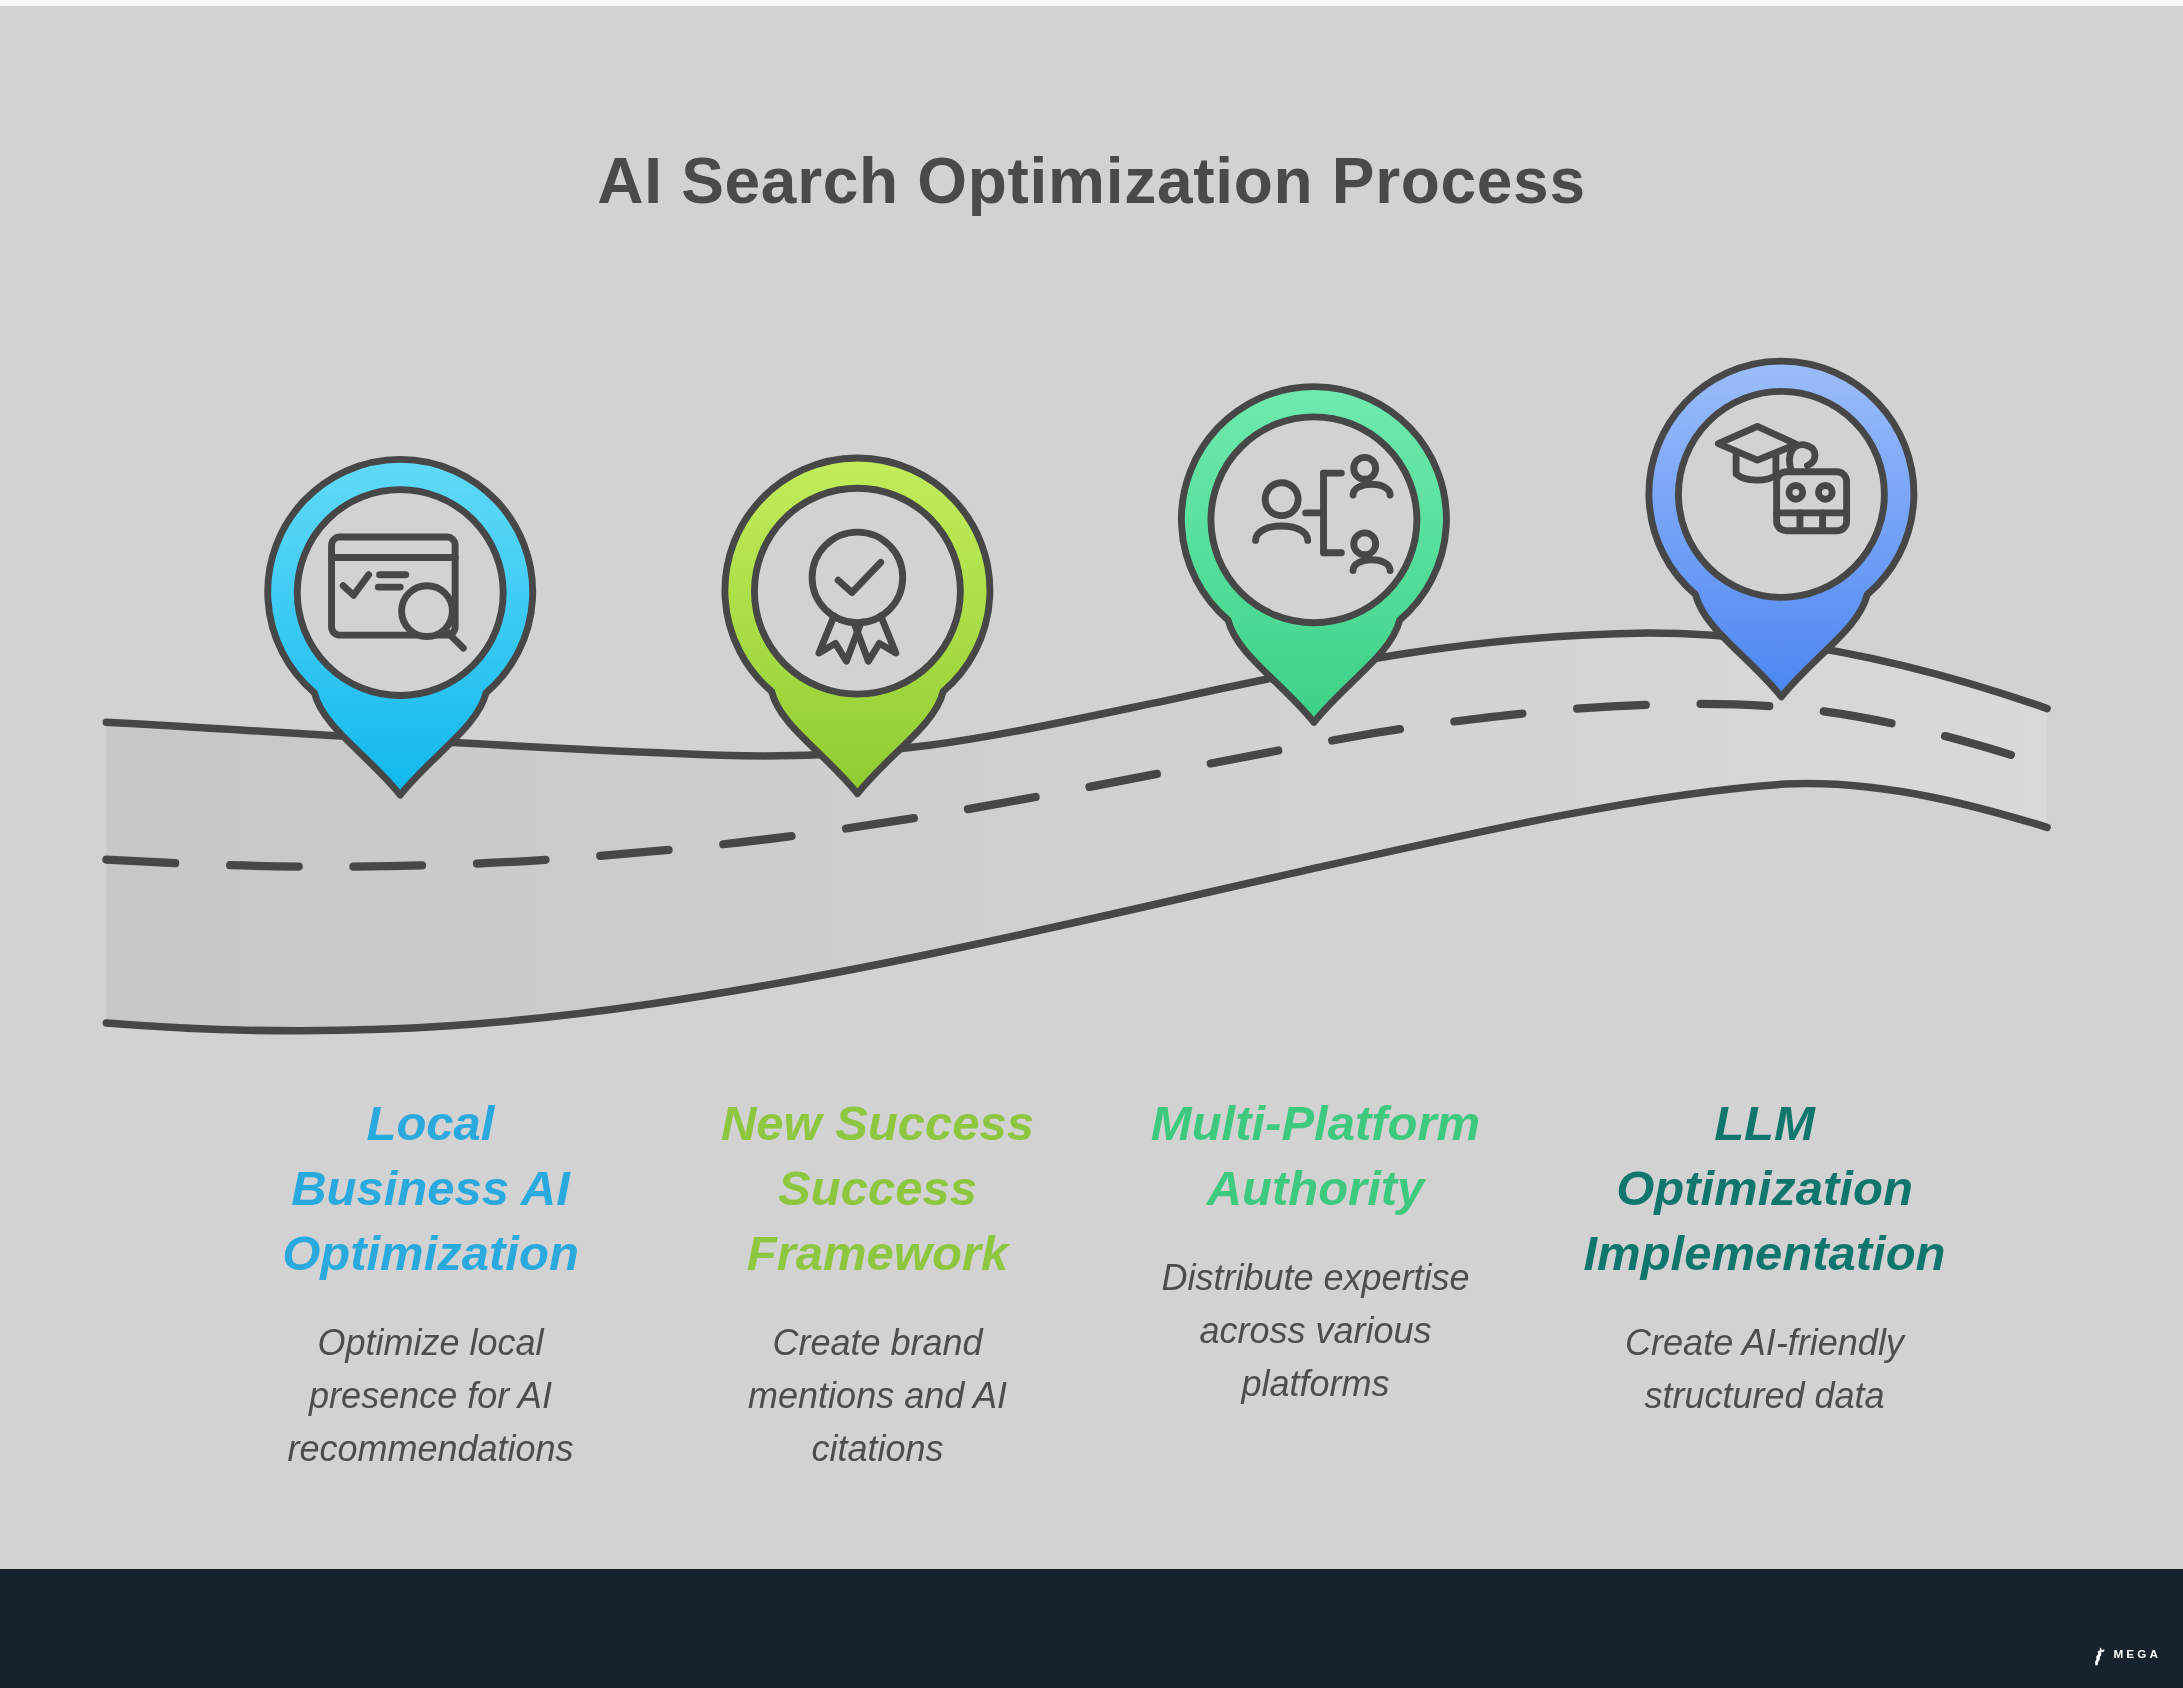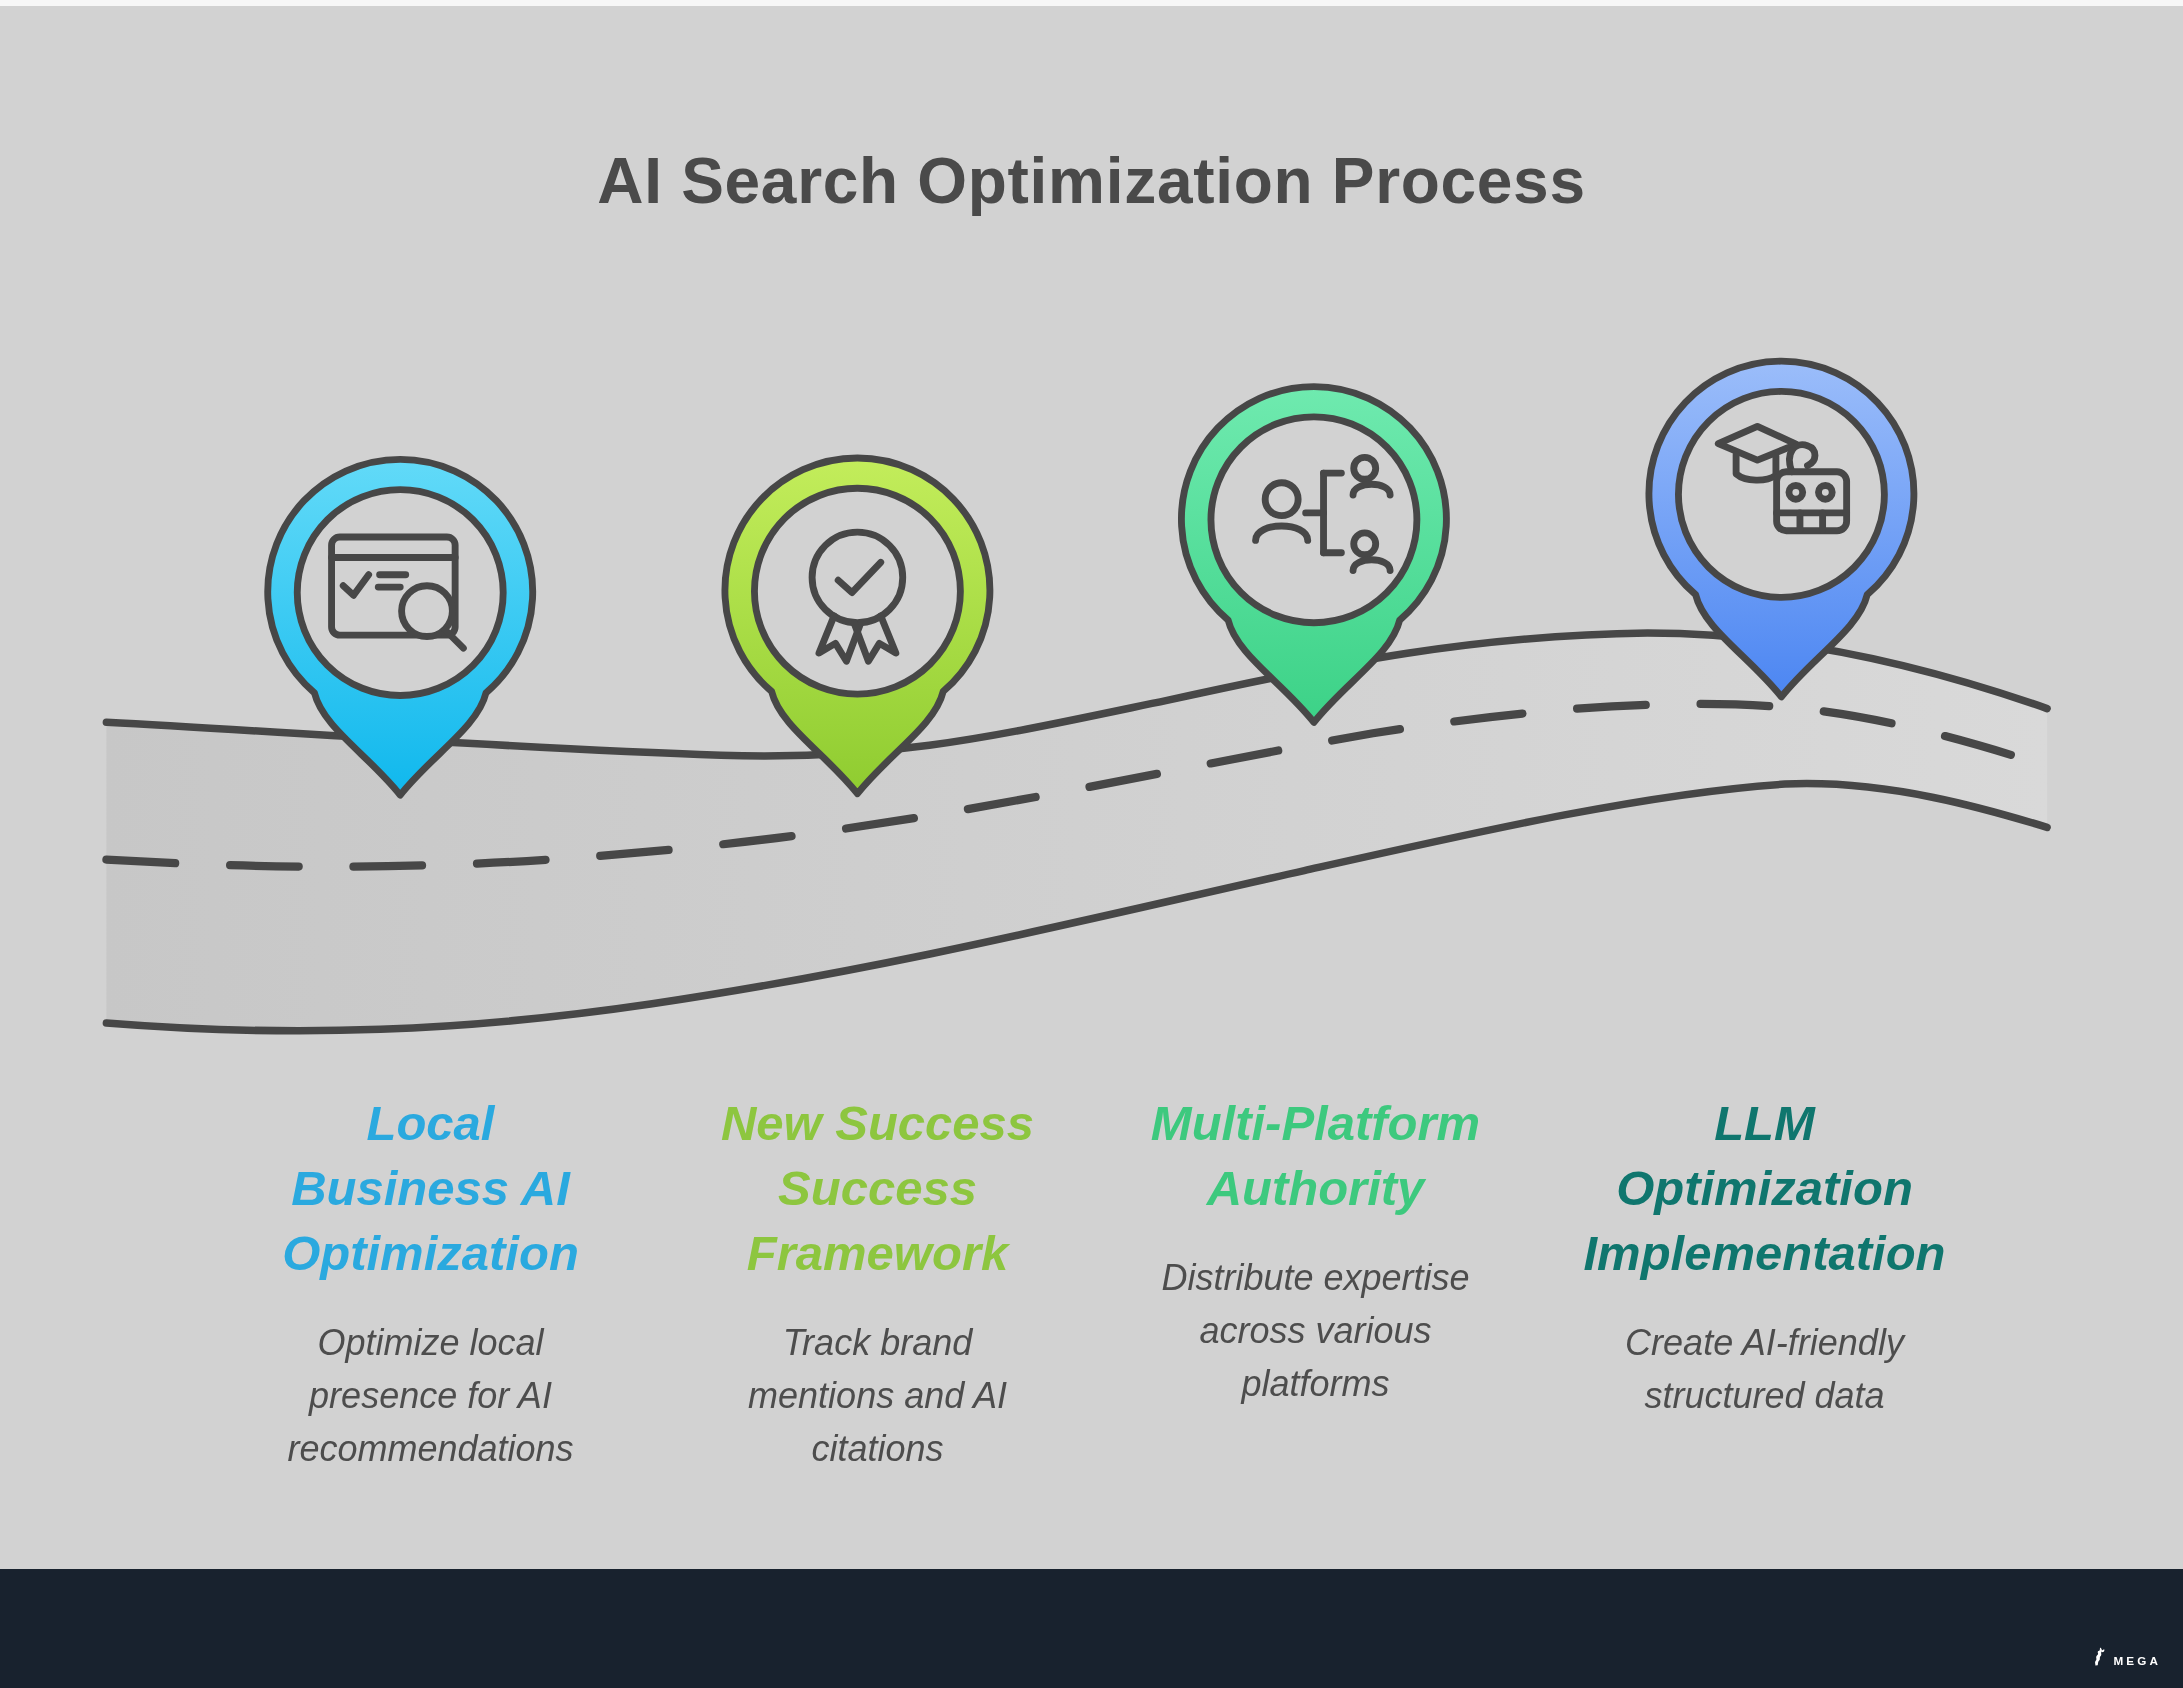--- a/index.html
+++ b/index.html
@@ -30,21 +30,21 @@
 
   .col{position:absolute;top:1091px;width:467px;margin-left:-233px;text-align:center;font-style:italic;}
   .col .h{font-size:49px;font-weight:700;line-height:65px;}
   .col .h span{display:block;}
   .col .d{margin-top:30px;font-size:36px;line-height:53px;color:var(--desc_text,#4D4D4D);}
   .col .d span{display:block;}
 
   .footer{position:absolute;left:0;top:1569px;width:100%;height:119px;background:var(--footer_bg,#18222E);}
   .brand{
     position:absolute;right:22px;bottom:20.6px;
-    display:flex;align-items:flex-end;gap:6.9px;
+    display:flex;align-items:flex-start;gap:6.9px;
     color:var(--footer_text,#FFFFFF);font-size:11.7px;font-weight:700;letter-spacing:3.1px;
   }
   .brand svg{display:block;}
 </style>
 </head>
 <body>
 
 <div class="page">
   <div class="top-strip"></div>
 
@@ -179,21 +179,21 @@
     </div>
   </div>
 
   <div class="col" style="left:877px">
     <div class="h" style="color: rgb(141, 198, 63);">
       <span>New Success</span>
       <span>Success</span>
       <span>Framework</span>
     </div>
     <div class="d">
-      <span>Track brand</span>
+      <span>Create brand</span>
       <span>mentions and AI</span>
       <span>citations</span>
     </div>
   </div>
 
   <div class="col" style="left:1315px">
     <div class="h" style="color: rgb(61, 201, 126);">
       <span>Multi-Platform</span>
       <span>Authority</span>
     </div>

